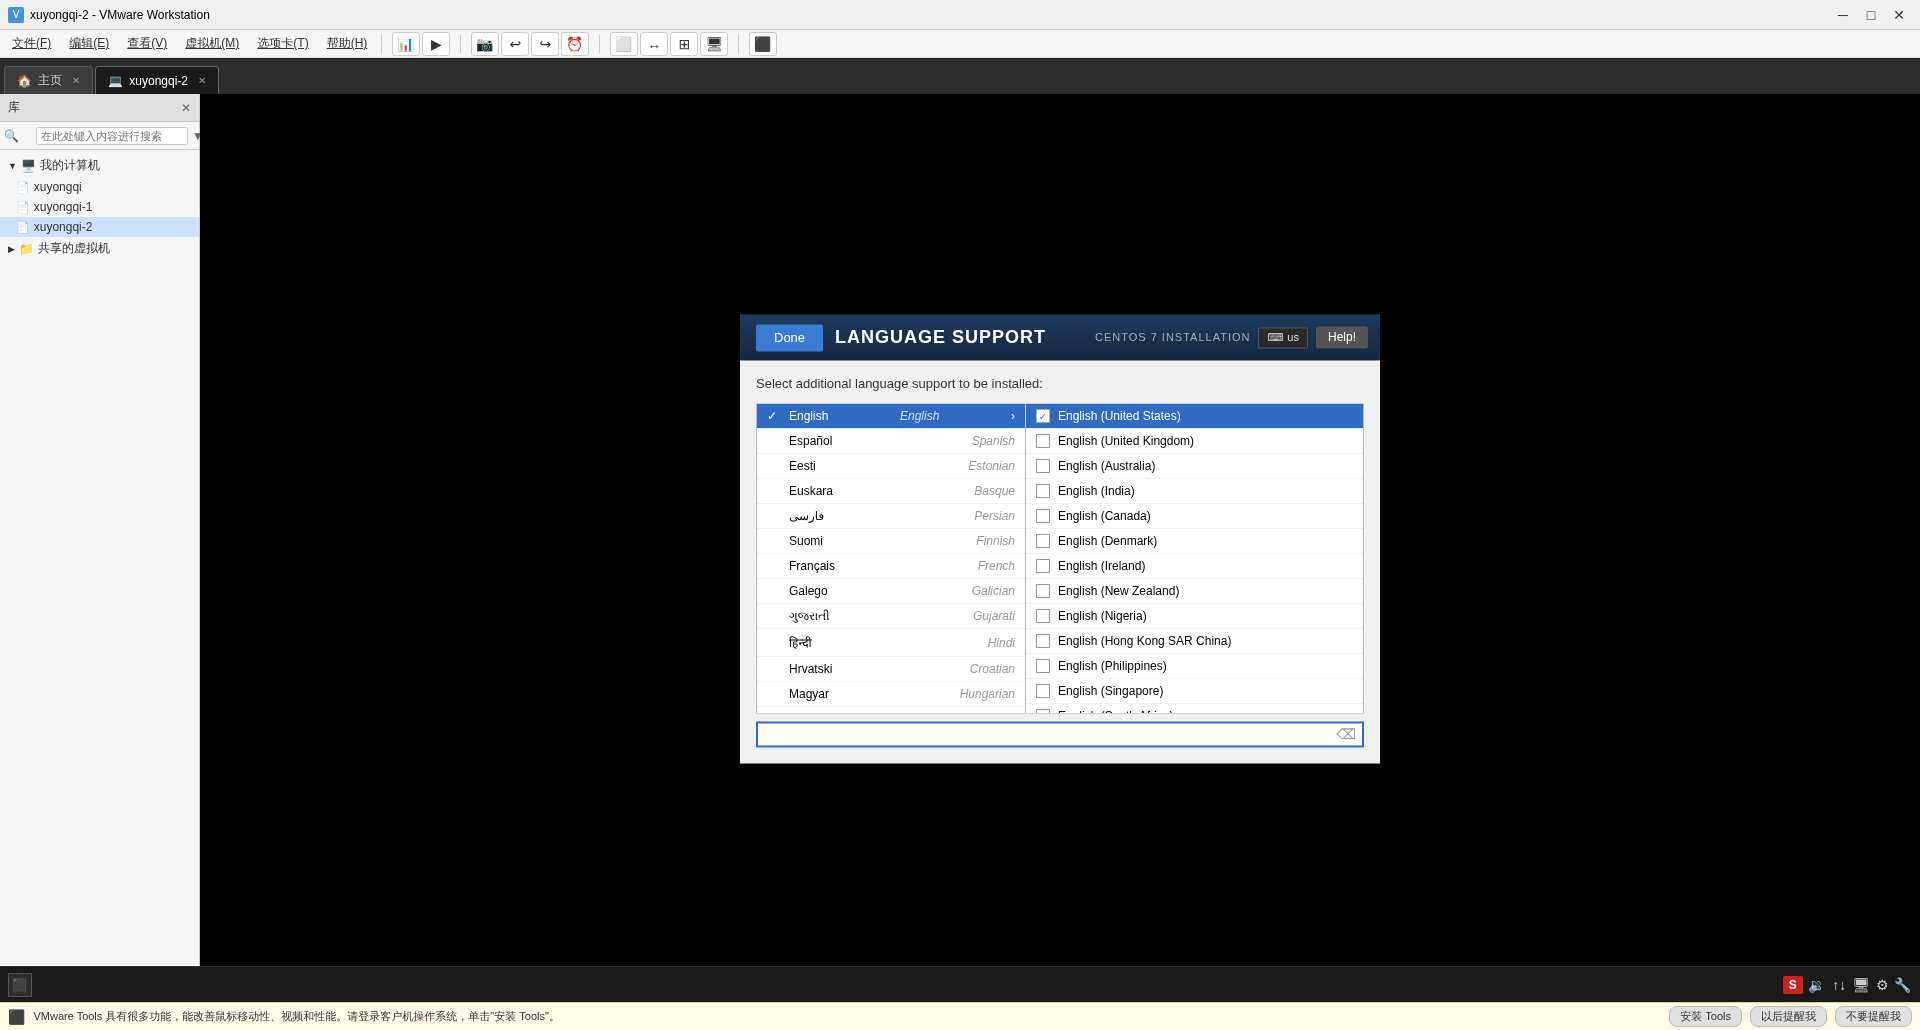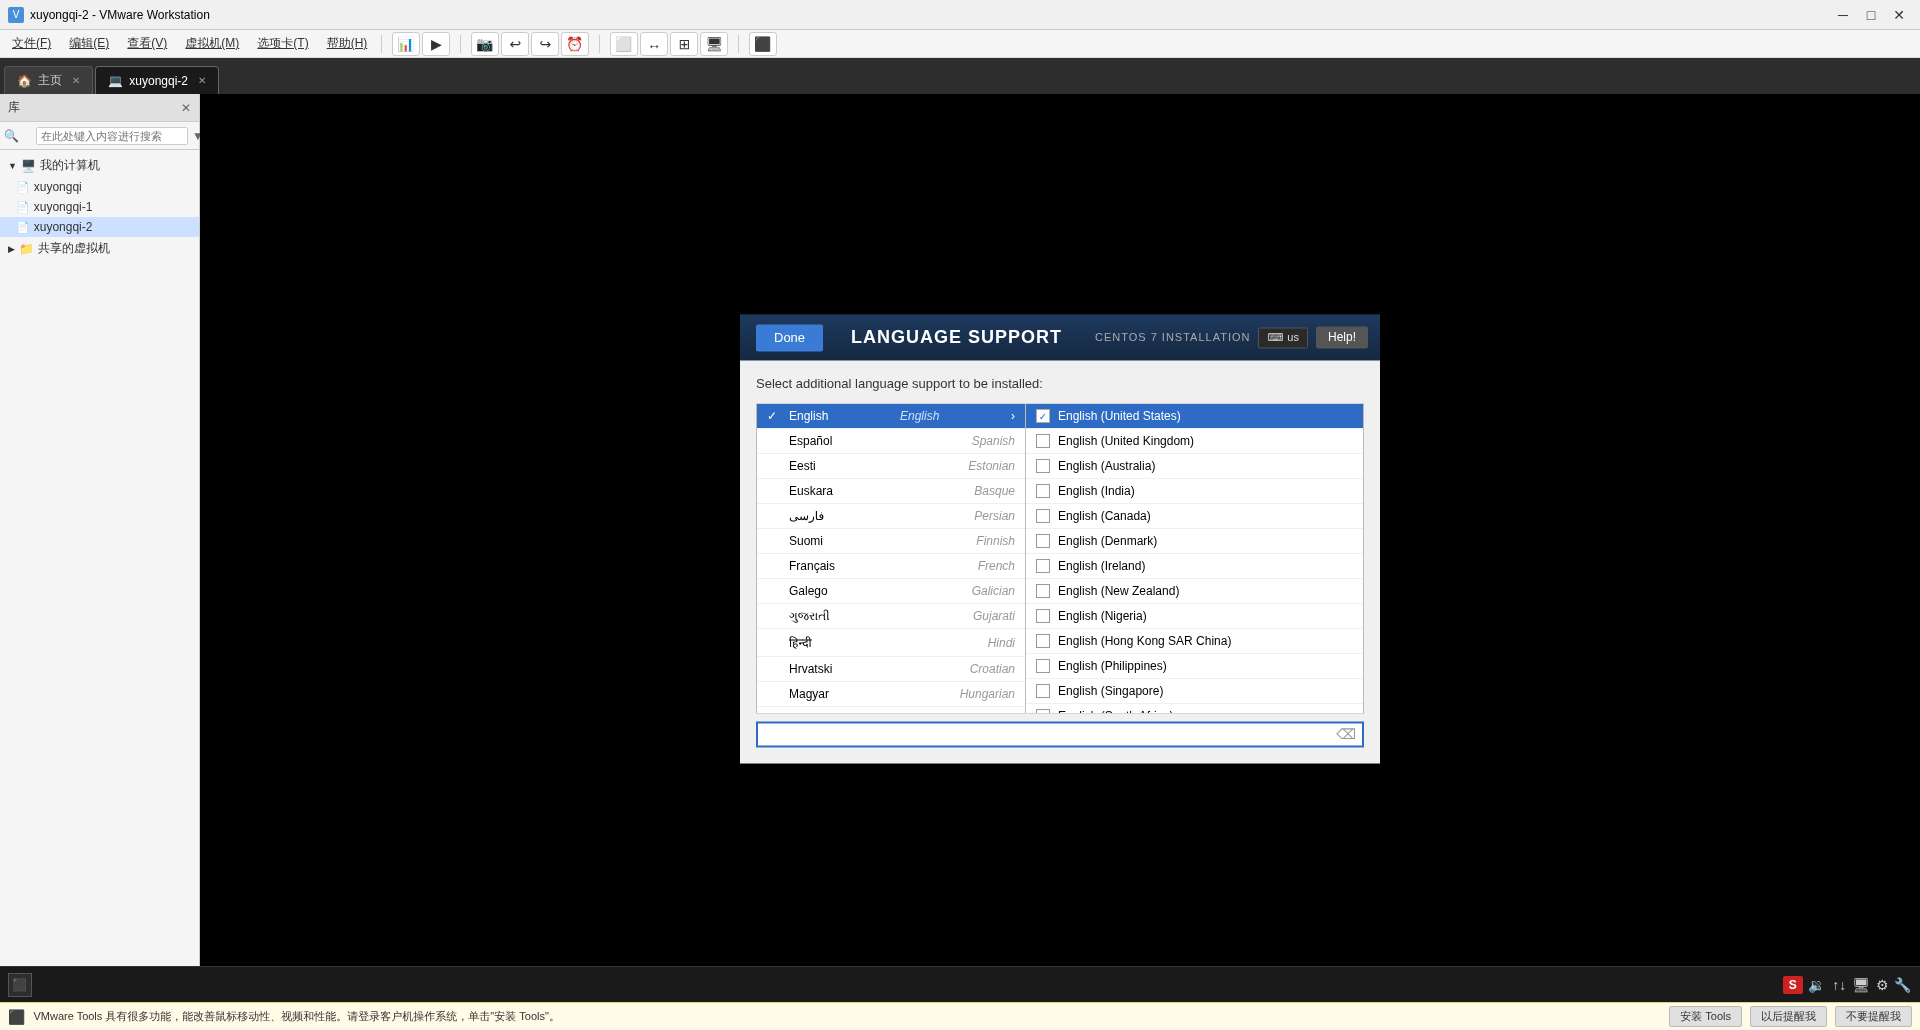--- a/index.html
+++ b/index.html
@@ -139,21 +139,21 @@
       padding: 0;
       display: flex;
       align-items: center;
       justify-content: space-between;
       height: 46px;
     }
     .installer-header-left {
       padding: 0 16px;
       display: flex;
       align-items: center;
-      gap: 28px;
+      gap: 12px;
     }
     .installer-done-btn {
       background: #3a7bd5;
       color: white;
       border: none;
       padding: 6px 18px;
       font-size: 13px;
       cursor: pointer;
       border-radius: 2px;
     }
@@ -321,21 +321,21 @@
       gap: 8px;
     }
     .tools-icon { font-size: 14px; }
     .tools-text { font-size: 11px; color: #333; flex: 1; }
     .tools-btn {
       background: #e0e0e0;
       border: 1px solid #bbb;
       padding: 2px 10px;
       font-size: 11px;
       cursor: pointer;
-      border-radius: 2px;
+      border-radius: 8px;
       color: #333;
     }
 
     
     .tray-area {
       display: flex;
       align-items: center;
       gap: 6px;
       margin-left: auto;
     }

